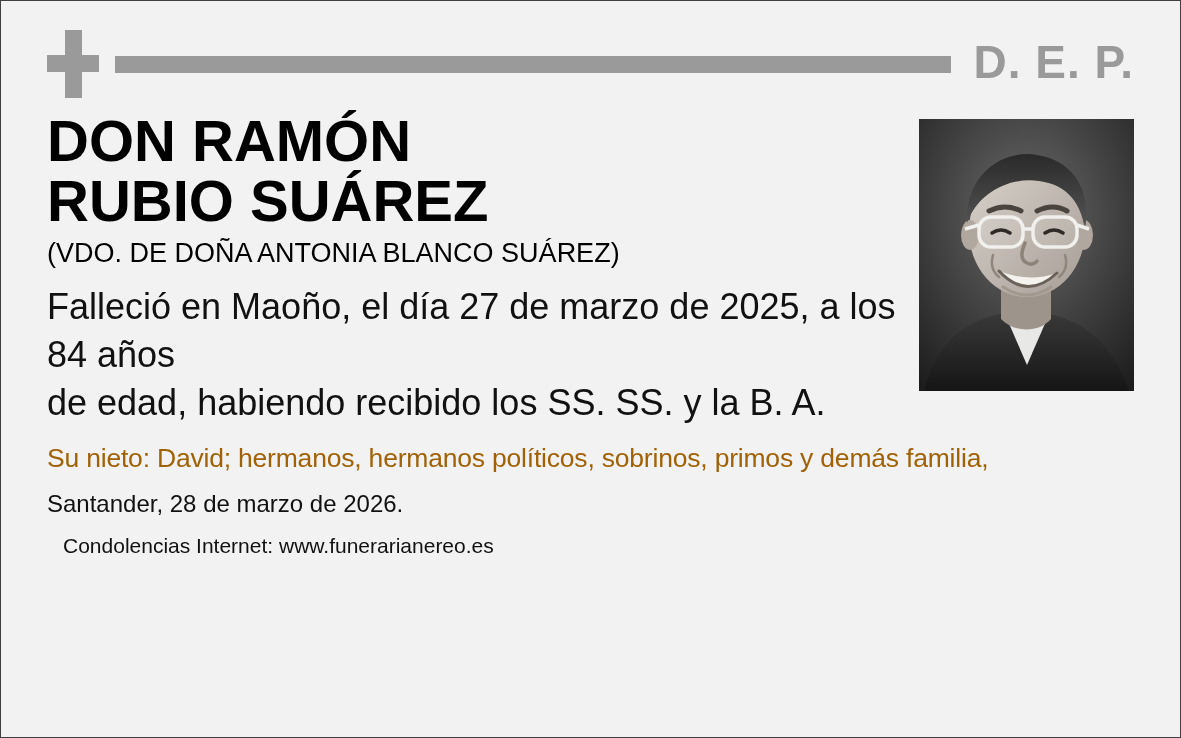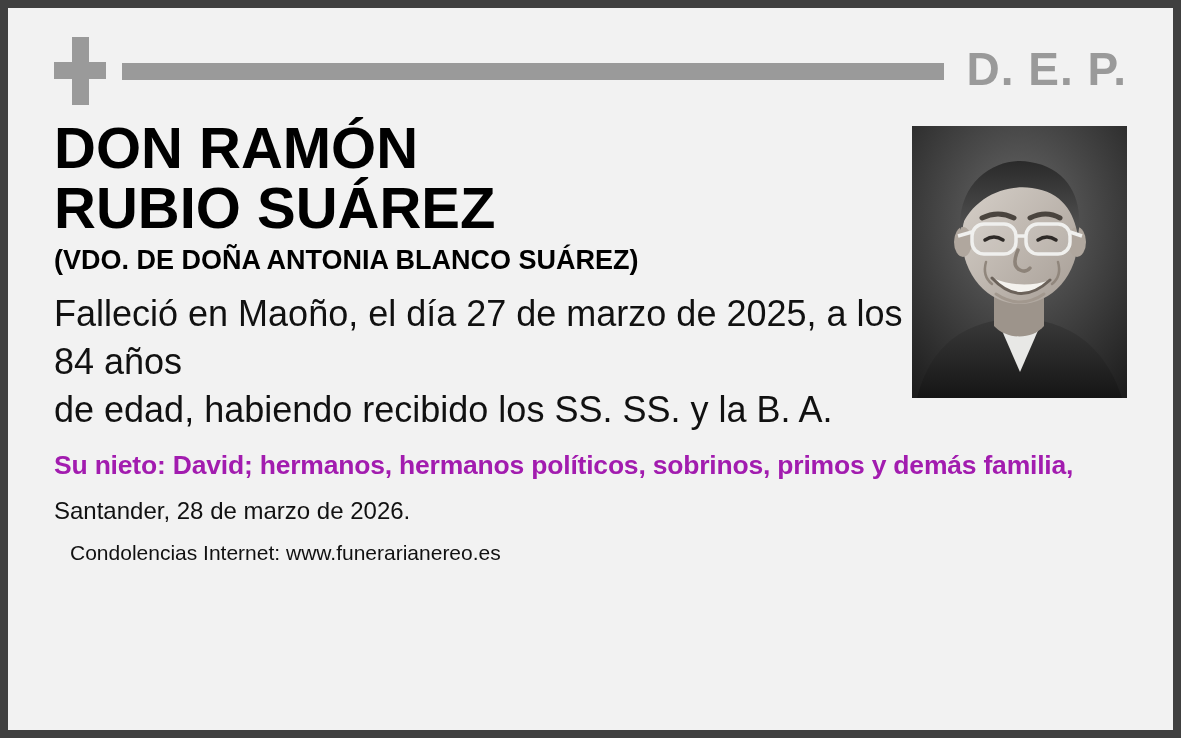--- a/index.html
+++ b/index.html
@@ -9,21 +9,21 @@
   }
   body {
     font-family: "Liberation Sans", sans-serif;
   }
   .obituary {
     position: relative;
     width: 1181px;
     height: 738px;
     box-sizing: border-box;
     background: #f2f2f2;
-    border: 8px solid #404040;
+    border: 1px solid #404040;
     overflow: hidden;
   }
   .inner {
     position: absolute;
     left: 0;
     top: 0;
     right: 0;
     bottom: 0;
     padding: 26px 46px 10px 46px;
     box-sizing: border-box;
@@ -93,35 +93,35 @@
     font-size: 58px;
     font-weight: bold;
     line-height: 1.03;
     letter-spacing: 0px;
     color: #000;
     margin: 0 0 8px 0;
     white-space: pre-line;
   }
   .spouse {
     font-size: 27px;
-    font-weight: bold;
+    font-weight: normal;
     color: #000;
     margin: 6px 0 14px 0;
   }
   .death-info {
     font-size: 36px;
     line-height: 1.33;
     color: #111;
     margin: 0 0 16px 0;
     white-space: pre-line;
   }
   .family {
     font-size: 26.5px;
-    font-weight: bold;
-    color: #a21caf;
+    font-weight: normal;
+    color: #a16207;
     margin: 0 0 16px 0;
     letter-spacing: -0.2px;
   }
   .prayer {
     font-size: 27px;
     line-height: 1.33;
     color: #111;
     margin: 0 0 18px 0;
     width: 1090px;
     white-space: pre-line;

